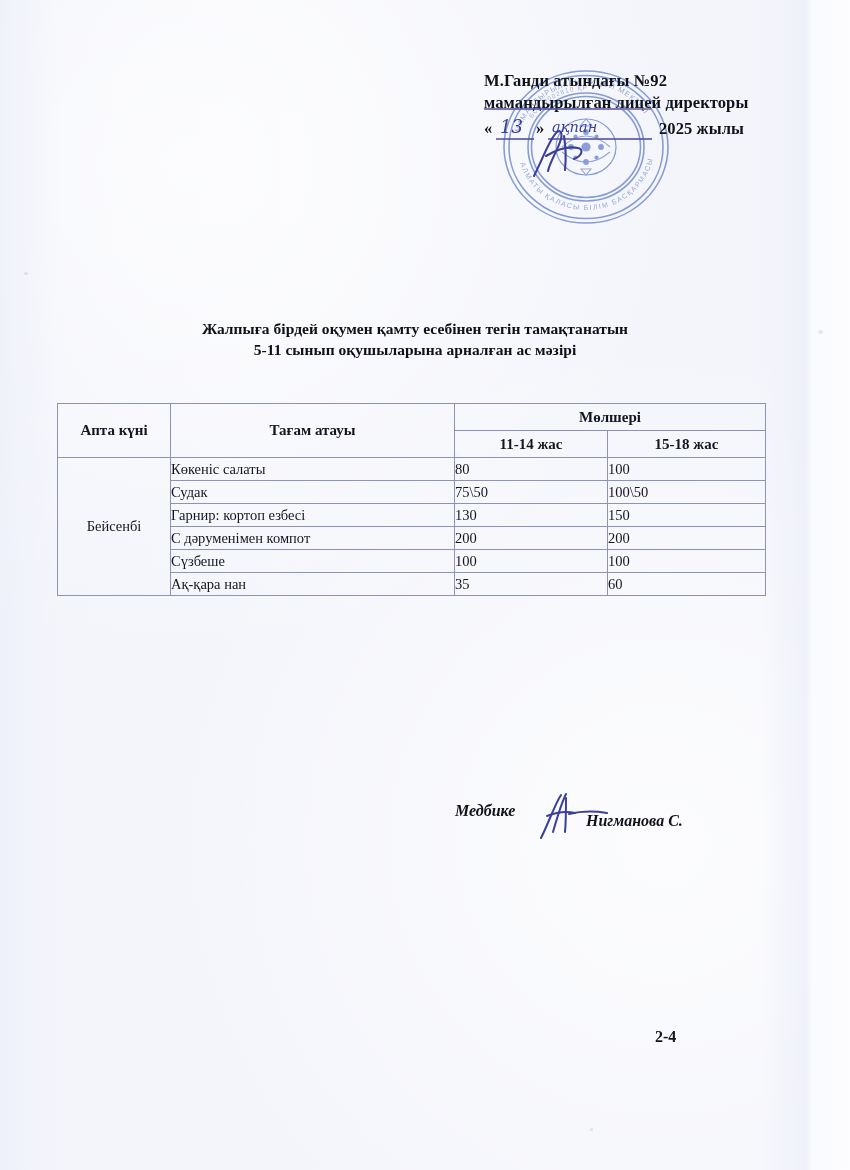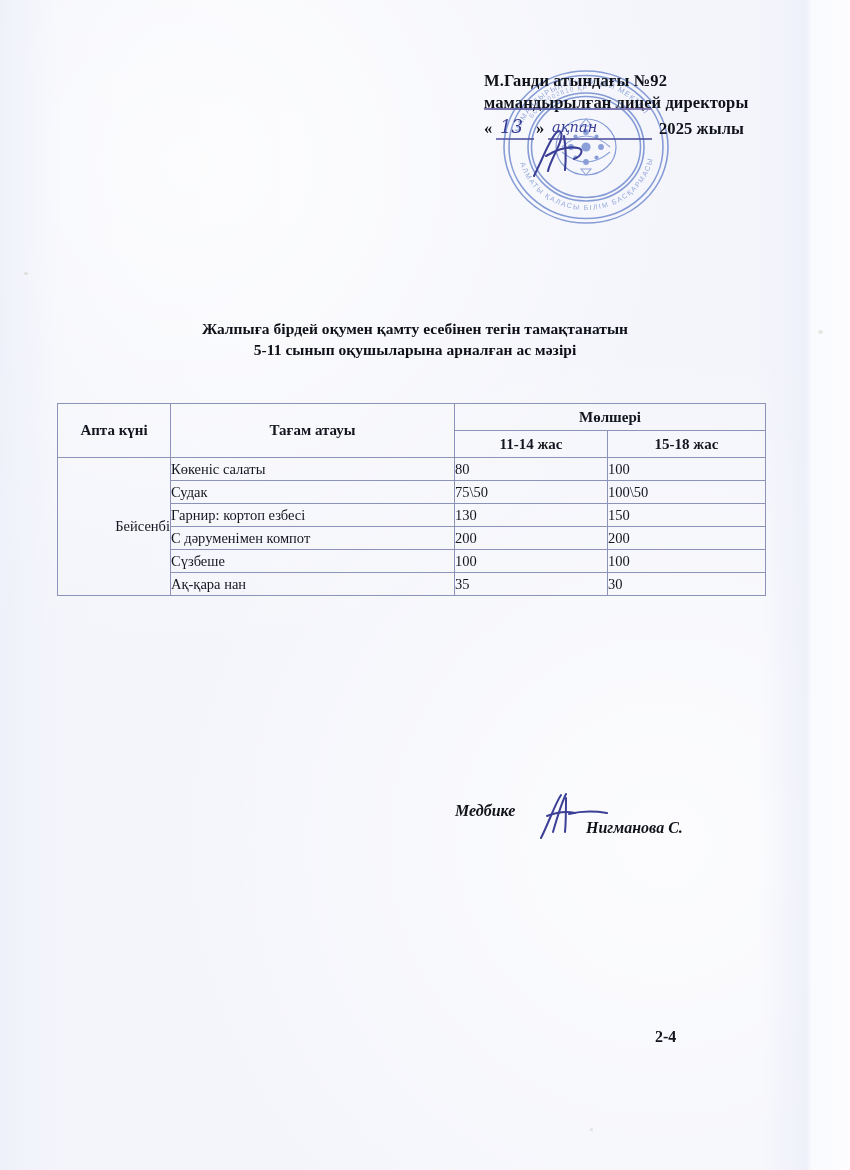--- a/index.html
+++ b/index.html
@@ -197,21 +197,21 @@
   .col-a11   { width: 153px; }
   .col-a15   { width: 158px; }
 
   th.th-day, th.th-dish { height: 56px; }
   th.th-amount-group { height: 28px; }
   th.th-age { height: 28px; text-align: left; padding-left: 8px; }
 
   td.cell-day {
     font-size: 15px;
     font-weight: bold;
-    text-align: right;
+    text-align: center;
     padding-left: 9px;
     vertical-align: top;
     padding-top: 3px;
     margin-left: 16px;
   }
   td.cell-dish {
     text-align: left;
     padding-left: 9px;
   }
   td.cell-amount {
@@ -233,21 +233,21 @@
     font-style: italic;
   }
   #nurse-role {
     position: absolute;
     left: 0;
     top: 4px;
   }
   #nurse-name {
     position: absolute;
     left: 131px;
-    top: 21px;
+    top: 14px;
   }
   #nurse-signature {
     position: absolute;
     left: 78px;
     top: -8px;
     width: 76px;
     height: 52px;
     z-index: 6;
     pointer-events: none;
   }
@@ -385,21 +385,21 @@
         <td class="cell-amount">200</td>
       </tr>
       <tr>
         <td class="cell-dish">Сүзбеше</td>
         <td class="cell-amount">100</td>
         <td class="cell-amount">100</td>
       </tr>
       <tr>
         <td class="cell-dish">Ақ-қара нан</td>
         <td class="cell-amount">35</td>
-        <td class="cell-amount">30</td>
+        <td class="cell-amount">60</td>
       </tr>
     </tbody>
   </table>
 
   <div id="nurse-block">
     <span id="nurse-role">Медбике</span>
     <svg id="nurse-signature" viewBox="0 0 76 52" xmlns="http://www.w3.org/2000/svg">
       <g fill="none" stroke="#3b3f96" stroke-width="2" stroke-linecap="round">
         <path d="M8 48 C 16 32, 22 14, 28 5"></path>
         <path d="M20 42 C 24 28, 28 14, 33 4"></path>

